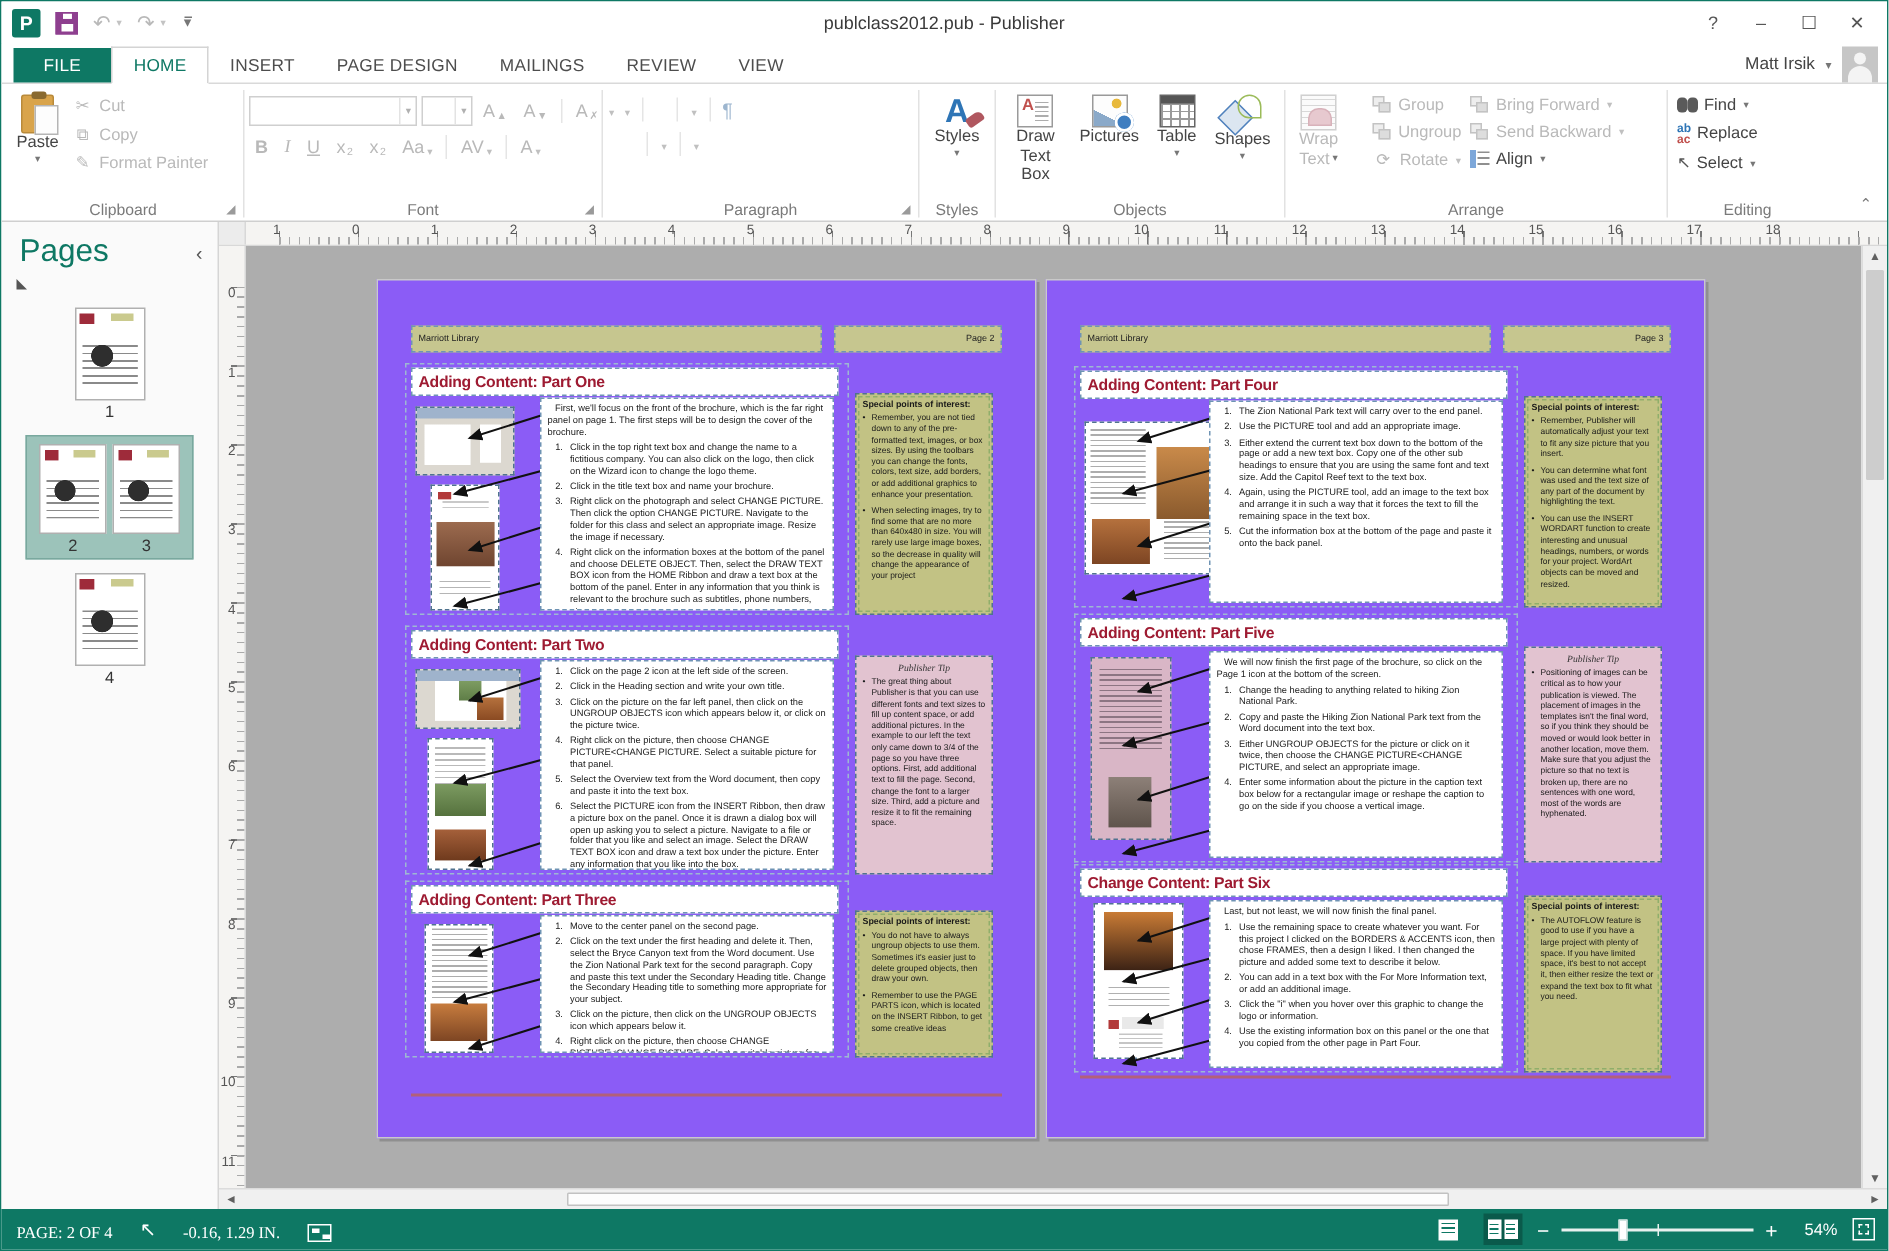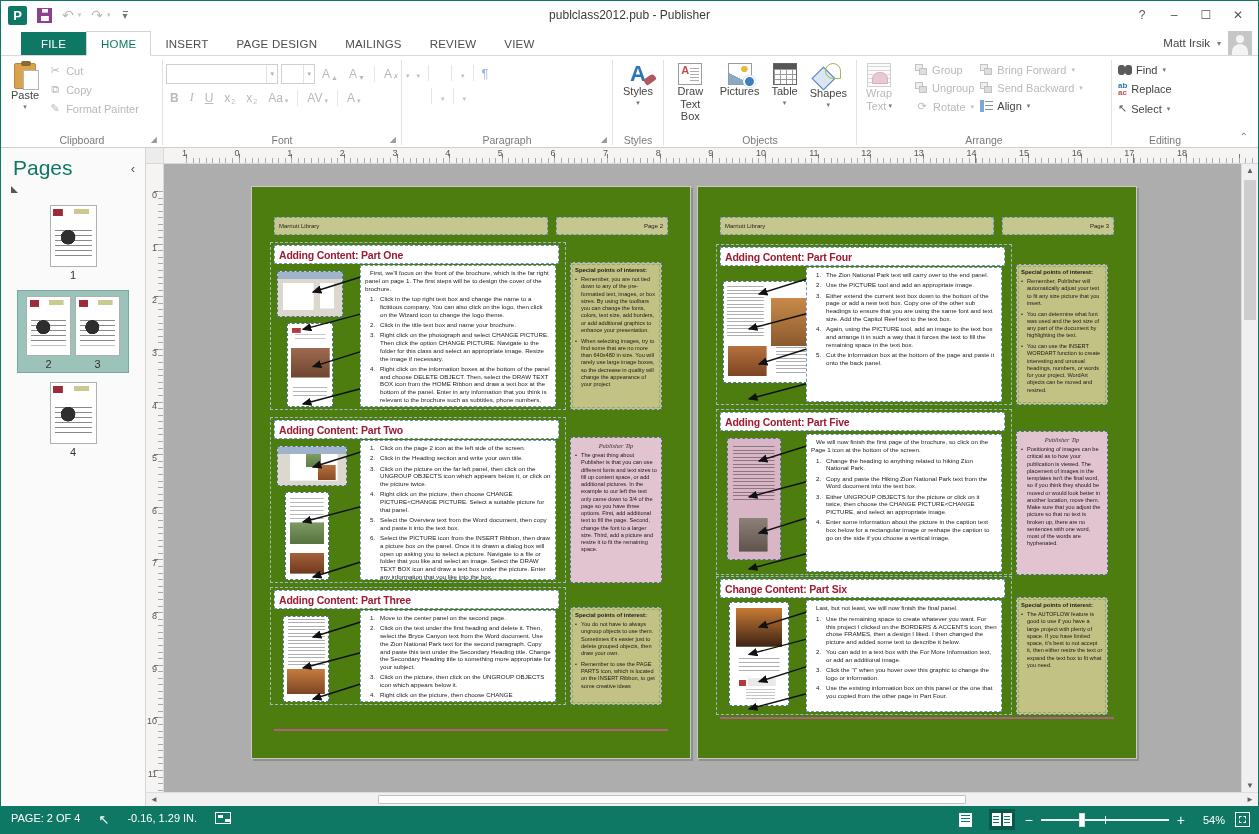--- a/index.html
+++ b/index.html
@@ -22,21 +22,21 @@
      linear-gradient(#fff,#fff) 50% 95%/60% 40% no-repeat,#8e3f8f;border:1px solid #8e3f8f;}
   .undo-ic,.redo-ic{color:var(--disabled);font-size:14px;line-height:14px;}
   .tiny-caret{color:#c3c3c3;font-size:7px;margin-left:-6px;}
   .qat-more{color:#777;font-size:10px;border-top:1px solid #777;line-height:8px;margin-left:2px;}
   .win-title{position:absolute;left:0;right:0;text-align:center;font-size:12px;color:#3a3a3a;pointer-events:none;}
   .win-btns{margin-left:auto;display:flex;align-items:center;gap:4px;padding-right:6px;}
   .win-btn{width:28px;height:22px;display:flex;align-items:center;justify-content:center;font-size:12px;color:#565656;}
 
   
   .tabrow{height:27px;display:flex;align-items:flex-end;background:#fff;border-bottom:1px solid #d9d9d9;flex:0 0 auto;position:relative;}
-  .tabs{display:flex;align-items:flex-end;padding-left:20px;height:100%;}
+  .tabs{display:flex;align-items:flex-end;padding-left:8px;height:100%;}
   .tab{font-size:11.5px;color:#4d4d4d;padding:6px 14px 5px;letter-spacing:.2px;}
   .tab.file{background:var(--teal);color:#fff;padding:6px 20px 5px;}
   .tab.active{background:#fff;color:var(--teal);border:1px solid #d4d4d4;border-bottom:1px solid #fff;margin-bottom:-1px;}
   .account{position:absolute;right:6px;top:2px;display:flex;align-items:center;gap:7px;}
   .account-name{font-size:11.5px;color:#444;}
   .account-caret{font-size:8px;color:#777;}
   .avatar{width:24px;height:24px;background:#c6c6c6;position:relative;overflow:hidden;}
   .avatar::before{content:"";position:absolute;left:8px;top:4px;width:8px;height:8px;border-radius:50%;background:#f4f4f4;}
   .avatar::after{content:"";position:absolute;left:4px;top:13px;width:16px;height:12px;border-radius:8px 8px 0 0;background:#f4f4f4;}
 
@@ -146,21 +146,21 @@
   .vruler span{position:absolute;right:6px;font-size:9px;color:#555;transform:translateY(-100%);}
   .canvas{flex:1;background:var(--canvas);position:relative;overflow:hidden;}
   .vscroll{width:17px;flex:0 0 auto;background:#f0f0f0;border-left:1px solid #dcdcdc;position:relative;}
   .vscroll .arr{position:absolute;left:0;width:100%;text-align:center;font-size:8px;color:#606060;}
   .vscroll .thumb{position:absolute;left:2px;width:12px;background:#cdcdcd;border-radius:1px;}
   .hscroll{height:14px;flex:0 0 auto;background:#f0f0f0;border-top:1px solid #dcdcdc;position:relative;}
   .hscroll .arr{position:absolute;top:0;height:100%;display:flex;align-items:center;font-size:8px;color:#606060;padding:0 4px;}
   .hscroll .thumb{position:absolute;top:2px;height:9px;background:#fdfdfd;border:1px solid #c2c2c2;border-radius:1px;}
 
   
-  .pub-page{position:absolute;width:440px;height:573px;background:#4d7c0f;box-shadow:2px 2px 0 #8f8f8f;border:1px solid #c9c9c9;}
+  .pub-page{position:absolute;width:440px;height:573px;background:#8b5cf6;box-shadow:2px 2px 0 #8f8f8f;border:1px solid #c9c9c9;}
   .page-hdr{position:absolute;left:22px;right:22px;top:30px;height:18px;display:flex;gap:8px;}
   .hdr-main{flex:1;background:var(--olive-hdr);border:1px dashed var(--dash);font-size:6px;color:#222;display:flex;align-items:center;padding-left:4px;}
   .hdr-page{width:112px;background:var(--olive-hdr);border:1px dashed var(--dash);font-size:6px;color:#222;display:flex;align-items:center;justify-content:flex-end;padding-right:4px;}
   .sec-outline{position:absolute;left:18px;width:296px;border:1px dashed #9db8d2;}
   .sec-title{position:absolute;left:22px;width:285px;height:19px;border:1px dashed var(--dash);background:#fff;display:flex;align-items:center;padding-left:4px;font-size:10.5px;font-weight:bold;color:var(--maroon);letter-spacing:-.2px;white-space:nowrap;}
   .sec-imgs{position:absolute;left:25px;width:100px;}
   .sec-text{position:absolute;left:108px;width:196px;border:1px dashed var(--dash);background:#fff;padding:3px 4px;font-size:6.2px;line-height:1.25;color:#1b1b1b;overflow:hidden;}
   .sec-text .intro{margin-bottom:3px;text-indent:5px;}
   .sec-text ol{margin:0;padding-left:12px;}
   .sec-text li{margin-bottom:2.5px;padding-left:3px;}
@@ -207,21 +207,21 @@
      linear-gradient(#8d8078,#5f544c) 45% 92%/55% 28% no-repeat,#d9b6c6;}
   .k-framepanel{background:
      linear-gradient(#c97b35,#3d2315) 50% 8%/80% 38% no-repeat,
      repeating-linear-gradient(180deg,#b0b0b0 0 1px,transparent 1px 4px) 50% 62%/70% 14px no-repeat,
      linear-gradient(#b23a3a,#b23a3a) 18% 80%/12% 6% no-repeat,
      linear-gradient(#e9e9e9,#e9e9e9) 60% 80%/48% 8% no-repeat,
      repeating-linear-gradient(180deg,#c5c5c5 0 1px,transparent 1px 3px) 55% 94%/50% 10px no-repeat,#fff;}
 
   
   .statusbar{height:27px;background:var(--teal);display:flex;align-items:center;color:#fff;font-size:11px;flex:0 0 auto;}
-  .sb-left{display:flex;align-items:flex-start;gap:18px;padding-left:10px;}
+  .sb-left{display:flex;align-items:flex-end;gap:18px;padding-left:10px;font-family:Liberation Serif, serif;}
   .cursor-ic{font-size:13px;color:#fff;}
   .objpos-ic{width:16px;height:12px;border:1px solid #fff;background:linear-gradient(#fff,#fff) 2px 2px/5px 3px no-repeat, linear-gradient(#fff,#fff) 9px 6px/5px 3px no-repeat;}
   .sb-right{margin-left:auto;display:flex;align-items:center;gap:10px;padding-right:8px;}
   .view-ic{width:26px;height:21px;display:flex;align-items:center;justify-content:center;gap:2px;}
   .view-ic.active{background:rgba(0,0,0,.25);}
   .pg1{width:13px;height:14px;background:repeating-linear-gradient(180deg,#0e7864 0 1px,transparent 1px 3px) 50% 55%/9px 9px no-repeat,#fff;}
   .pg2{width:9px;height:13px;background:repeating-linear-gradient(180deg,#0e7864 0 1px,transparent 1px 3px) 50% 55%/6px 8px no-repeat,#fff;}
   .zoomctl{display:flex;align-items:center;gap:8px;}
   .zbtn{font-size:14px;color:#fff;line-height:10px;}
   .ztrack{width:128px;height:2px;background:#e8f1ef;position:relative;}

